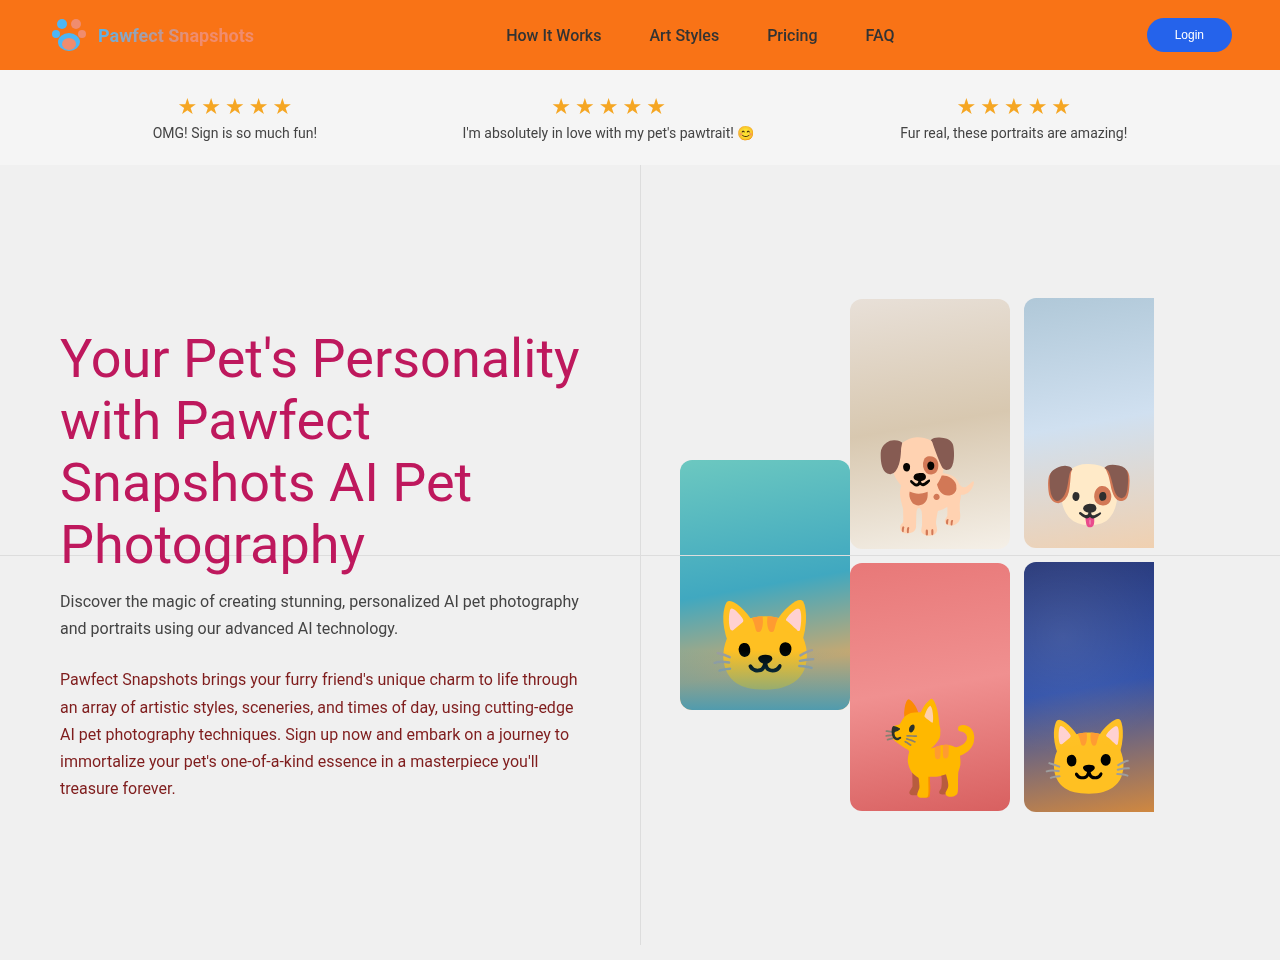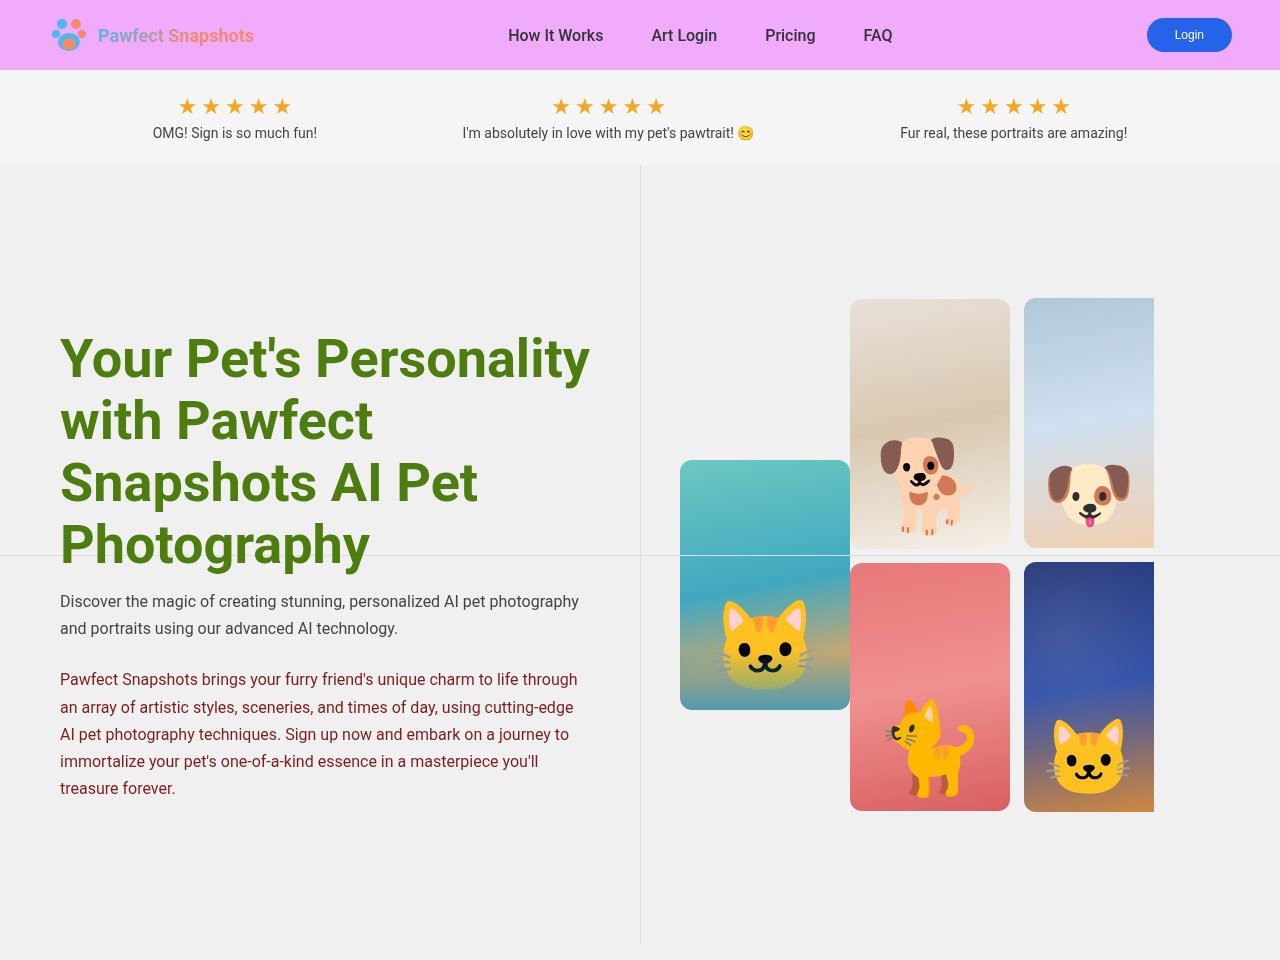--- a/index.html
+++ b/index.html
@@ -10,21 +10,21 @@
       min-height: 960px;
       overflow-x: hidden;
     }
 
     
     nav {
       display: flex;
       align-items: center;
       justify-content: space-between;
       padding: 14px 48px;
-      background: #f0abfc;
+      background: #f97316;
       position: relative;
       z-index: 10;
     }
     .logo-area {
       display: flex;
       align-items: center;
       gap: 8px;
     }
     .logo-paw {
       width: 42px;
@@ -98,22 +98,22 @@
       flex: 0 0 650px;
       padding: 80px 60px 60px 60px;
       display: flex;
       flex-direction: column;
       justify-content: center;
       position: relative;
       z-index: 2;
     }
     .hero-title {
       font-size: 54px;
-      font-weight: 700;
-      color: #4d7c0f;
+      font-weight: 400;
+      color: #be185d;
       line-height: 1.15;
       margin-bottom: 12px;
     }
     .hero-desc1 {
       font-size: 16px;
       color: #444;
       line-height: 1.7;
       margin-bottom: 24px;
     }
     .hero-desc2 {
@@ -204,21 +204,21 @@
       <circle cx="8" cy="20" r="4" fill="#4db6f5"></circle>
       <circle cx="34" cy="20" r="4" fill="#f08c6e"></circle>
       <ellipse cx="21" cy="28" rx="11" ry="9" fill="#4db6f5"></ellipse>
       <ellipse cx="21" cy="30" rx="7" ry="6" fill="#f08c6e"></ellipse>
     </svg>
     <span class="logo-text">Pawfect Snapshots</span>
   </div>
 
   <div class="nav-links">
     <a class="nav-link" href="#">How It Works</a>
-    <a class="nav-link" href="#">Art Login</a>
+    <a class="nav-link" href="#">Art Styles</a>
     <a class="nav-link" href="#">Pricing</a>
     <a class="nav-link" href="#">FAQ</a>
   </div>
 
   <button class="login-btn">Login</button>
 </nav>
 
 <div class="reviews-bar">
   <div class="review-item">
     <div class="stars">

